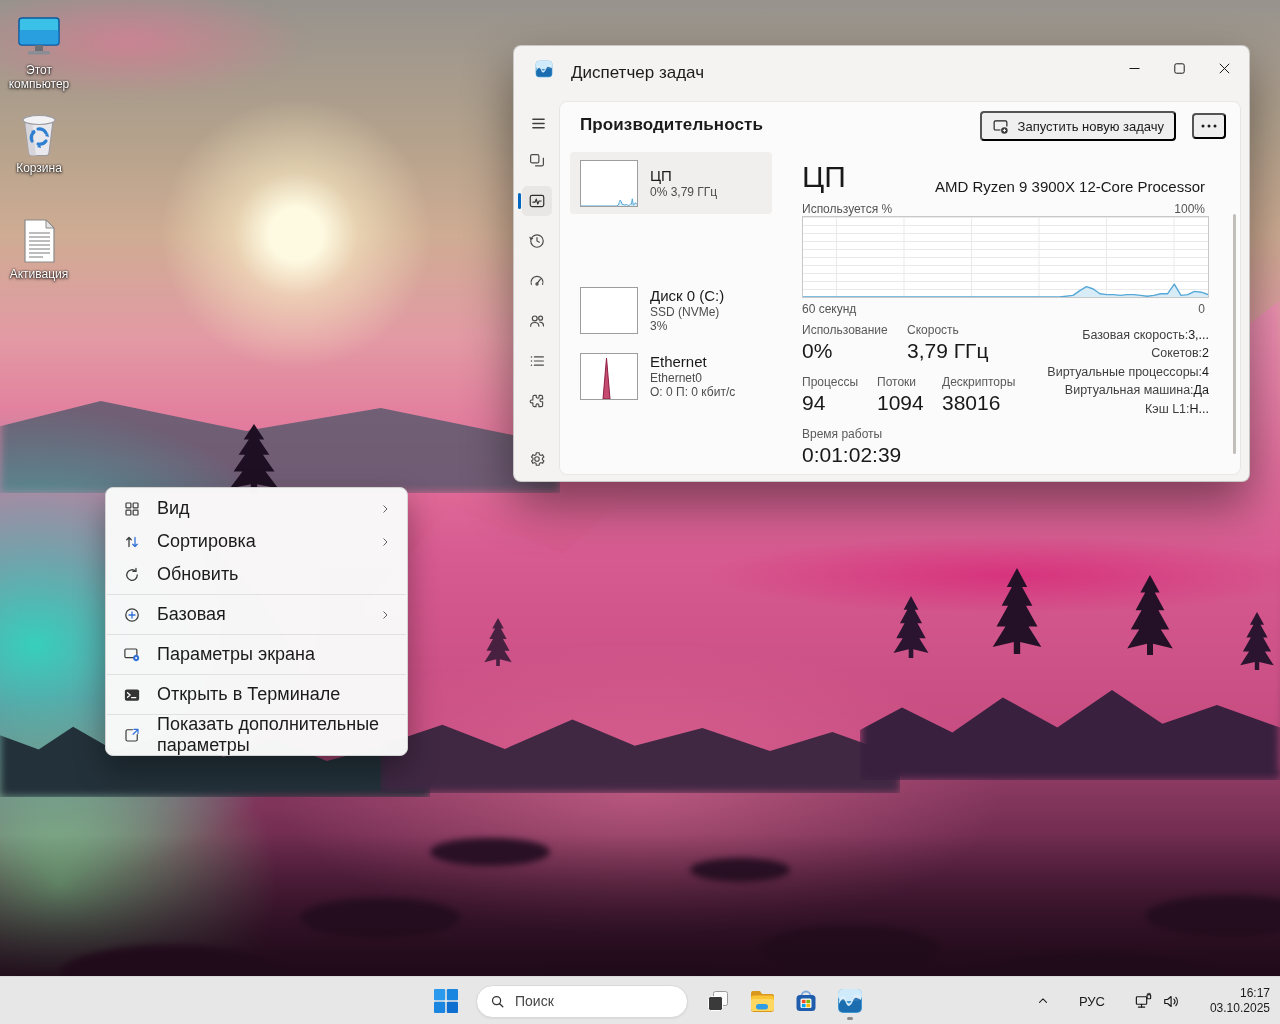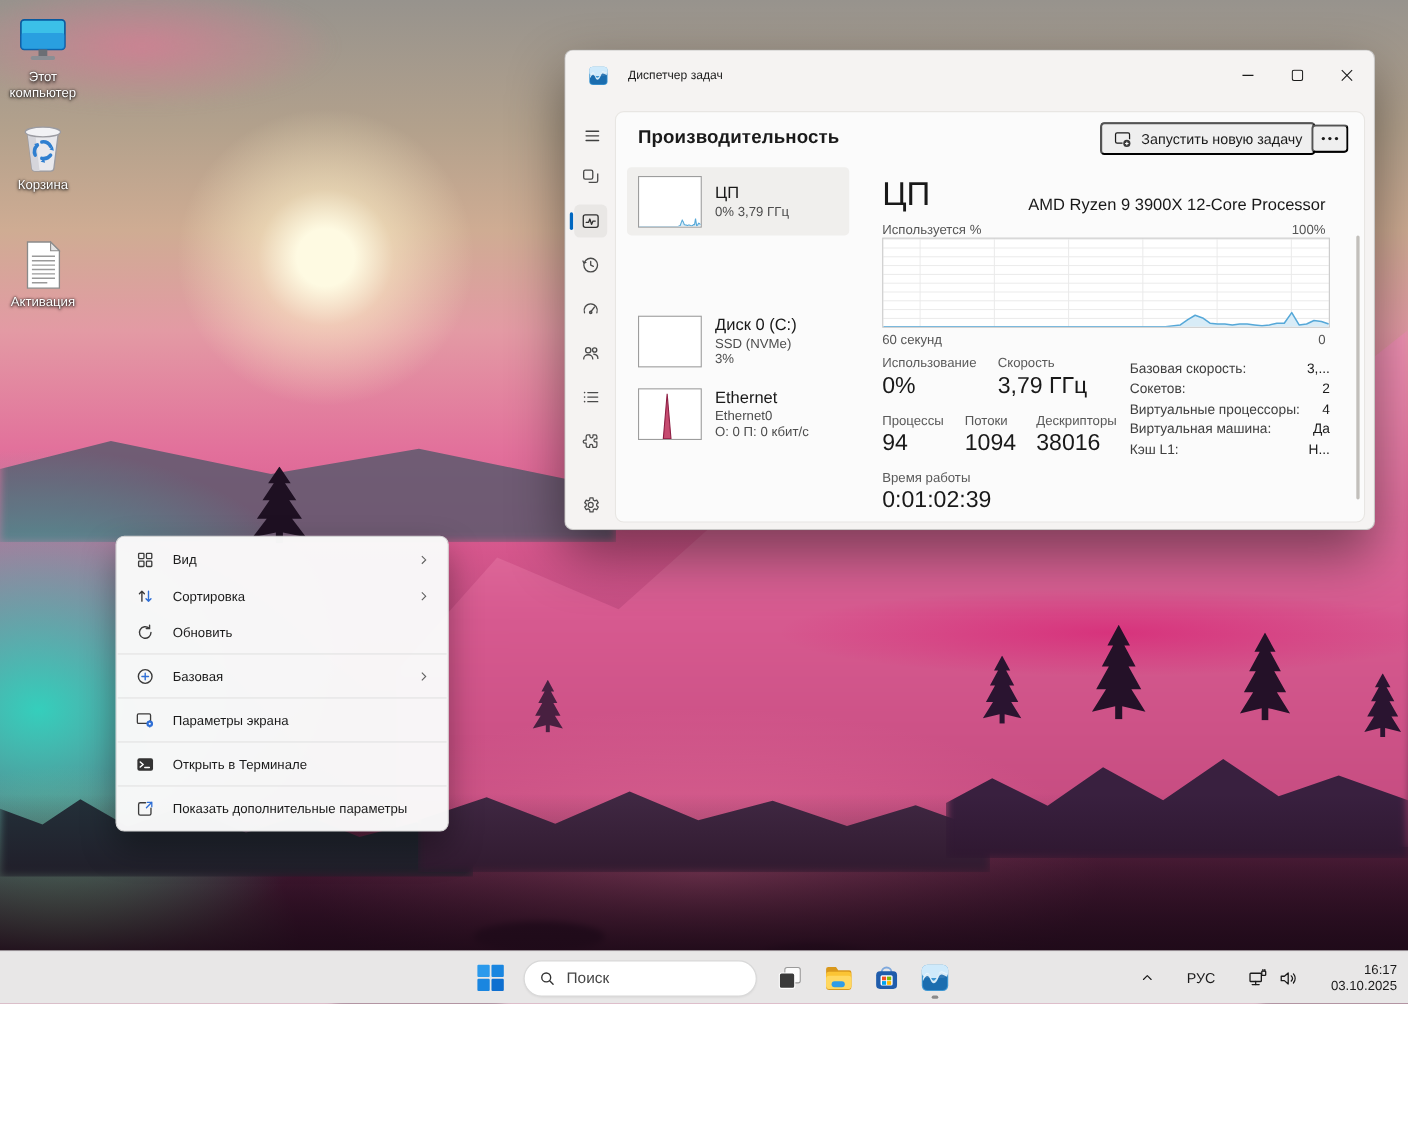--- a/index.html
+++ b/index.html
@@ -1,18 +1,18 @@
 <!DOCTYPE html>
 <html><head>
 <meta charset="utf-8">
 <style>
   *{margin:0;padding:0;box-sizing:border-box}
   html,body{width:1280px;height:1024px;overflow:hidden}
   body{font-family:"Liberation Sans","DejaVu Sans",sans-serif;-webkit-font-smoothing:antialiased}
-  .screen{position:relative;width:1280px;height:912px;overflow:hidden;background:#be185d}
+  .screen{position:relative;width:1280px;height:1024px;overflow:hidden;background:#be185d}
 
   
   .wp,.wp *{position:absolute}
   .wp{inset:0}
   .wp-base{inset:0;background:linear-gradient(180deg,#97938d 0%,#b3a18c 13%,#cfac93 23%,#e39aa4 33%,#e2709b 45%,#d5568c 55%,#bb4a7e 65%,#8c3a62 76%,#5d2343 86%,#3c1430 94%,#2d0f22 100%)}
   .wp-sun{inset:0;background:radial-gradient(circle at 296px 234px,#fefae2 0 26px,rgba(252,240,200,.55) 62px,rgba(240,200,170,0) 135px)}
   .wp-cloud{left:-60px;top:-30px;width:420px;height:160px;background:radial-gradient(ellipse 60% 50% at 45% 45%,rgba(214,125,148,.8),transparent 70%);filter:blur(6px)}
   .wp-mtn-right{left:360px;top:300px;right:0;height:470px;background:linear-gradient(180deg,#f093b4,#d75a90 55%,#c34a7e);clip-path:polygon(0 66%,10% 44%,22% 54%,38% 26%,54% 38%,68% 12%,82% 28%,100% 0,100% 100%,0 100%);filter:blur(3px)}
   .wp-mtn-slate{left:0;top:378px;width:560px;height:115px;background:#5c5a6e;opacity:.85;clip-path:polygon(0 42%,18% 20%,44% 46%,68% 26%,100% 58%,100% 100%,0 100%);filter:blur(4px)}
   .wp-teal{inset:0;background:radial-gradient(ellipse 430px 340px at 35px 645px,rgba(47,214,192,.95),rgba(47,214,192,0) 70%)}
@@ -27,31 +27,31 @@
   .rock{background:#2b1126;border-radius:50%;filter:blur(3px)}
   .wp-bottom{left:0;right:0;bottom:0;height:190px;background:linear-gradient(180deg,rgba(30,10,24,0),#1e0a18 80%)}
 
   
   .dicon{position:absolute;width:78px;text-align:center;cursor:default}
   .dicon .ic{height:50px;display:flex;align-items:flex-end;justify-content:center}
   .dicon .lbl{margin-top:3px;font-size:12px;line-height:14px;color:#fff;text-shadow:0 1px 3px rgba(0,0,0,.95),0 0 2px rgba(0,0,0,.85)}
 
   
   .tm{position:absolute;left:513px;top:45px;width:737px;height:437px;background:#f5f3f2;border:1px solid rgba(0,0,0,.18);border-radius:8px;box-shadow:0 22px 50px rgba(0,0,0,.45);overflow:hidden}
-  .tm-title{position:absolute;left:57px;top:17px;font-size:11px;color:#1c1c1c}
+  .tm-title{position:absolute;left:57px;top:17px;font-size:17px;color:#1c1c1c}
   .tm-appicon{position:absolute;left:21px;top:14px}
   .tm-controls{position:absolute;right:2px;top:0;display:flex}
   .tm-cbtn{width:45px;height:44px;display:flex;align-items:center;justify-content:center;color:#1a1a1a;background:transparent;border:0}
   .tm-nav-hamburger{position:absolute;left:9px;top:62px;width:30px;height:30px;display:flex;align-items:center;justify-content:center;color:#3f3f3f}
   .nav-btn{position:absolute;left:8px;width:30px;height:30px;display:flex;align-items:center;justify-content:center;border-radius:5px;color:#4a4a4a}
   .nav-btn.sel{background:#e9e7e5}
   .nav-accent{position:absolute;left:4px;top:147px;width:3px;height:16px;border-radius:2px;background:#0067c0}
   .tm-card{position:absolute;left:45px;top:55px;right:8px;bottom:6px;background:#fbfbfb;border:1px solid #e8e6e3;border-radius:8px}
   .card-title{position:absolute;left:20px;top:13px;font-size:17px;font-weight:700;color:#1a1a1a;letter-spacing:.1px}
-  .run-task{position:absolute;right:44px;top:9px;height:30px;display:flex;align-items:center;gap:9px;padding:0 10px;font-size:13px;color:#1b1b1b;border-radius:4px}
+  .run-task{position:absolute;right:64px;top:9px;height:30px;display:flex;align-items:center;gap:9px;padding:0 10px;font-size:13px;color:#1b1b1b;border-radius:4px}
   .more-btn{position:absolute;right:14px;top:11px;width:34px;height:26px;display:flex;align-items:center;justify-content:center;color:#1b1b1b;border-radius:4px}
   .tm-scroll{position:absolute;right:4px;top:112px;bottom:20px;width:3px;background:#c2bfbb;border-radius:2px}
 
   
   .perf-item{position:absolute;left:10px;width:202px;display:flex;align-items:center;border-radius:4px}
   .perf-item.sel{background:#f0efed}
   .mini-box{flex:none;width:58px;height:47px;margin-left:10px;background:#fff;border:1px solid #9d9d9d;position:relative;overflow:hidden}
   .mini-text{margin-left:12px}
   .mini-title{font-size:15px;color:#191919;line-height:18px}
   .mini-sub{font-size:12px;color:#4d4d4d;line-height:14.5px}
@@ -59,27 +59,27 @@
 
   
   .det{position:absolute;inset:0;font-size:12px;color:#555}
   .det-abs{position:absolute}
   .det-heading{font-size:30px;color:#191919;font-weight:400}
   .det-cpu{font-size:15px;color:#191919}
   .chart-box{left:242px;top:114px;width:407px;height:82px;border:1px solid #c8c8c8;background-color:#fff;background-image:linear-gradient(to right,#eaeaea 1px,transparent 1px),linear-gradient(to bottom,#eaeaea 1px,transparent 1px);background-size:67.5px 100%,100% 8px;background-position:33px 0,0 0}
   .stat-label{font-size:12px;color:#5a5a5a}
   .stat-value{font-size:21px;color:#191919}
   .info-col{left:467px;top:224px;width:182px}
-  .info-row{display:flex;justify-content:space-between;font-size:12.5px;line-height:18.4px}
+  .info-row{display:flex;justify-content:flex-end;font-size:12.5px;line-height:18.4px}
   .info-row .il{color:#3f3f3f}
   .info-row .iv{color:#1b1b1b}
 
   
   .cmenu{position:absolute;left:105px;top:487px;width:303px;background:rgba(249,249,249,.98);border:1px solid #d4d4d4;border-radius:8px;box-shadow:0 14px 30px rgba(0,0,0,.35);padding:4px 0}
-  .cm-item{height:33px;display:flex;align-items:center;padding:0 12px;margin:0 4px;font-size:12px;color:#1b1b1b;border-radius:4px}
+  .cm-item{height:33px;display:flex;align-items:center;padding:0 12px;margin:0 4px;font-size:18px;color:#1b1b1b;border-radius:4px}
   .cm-ic{width:20px;height:20px;margin-right:15px;flex:none;display:flex;align-items:center;justify-content:center}
   .cm-chev{margin-left:auto;color:#606060;display:flex}
   .cm-sep{height:1px;background:#e1e1e1;margin:3px 1px}
 
   
   .taskbar{position:absolute;left:0;bottom:0;width:1280px;height:48px;background:rgba(238,238,238,.97);border-top:1px solid rgba(0,0,0,.05)}
   .tb-center{position:absolute;left:424px;top:0;height:48px;display:flex;align-items:center}
   .tb-btn{width:40px;height:40px;margin:0 2px;display:flex;align-items:center;justify-content:center;border-radius:5px;position:relative}
   .tb-search{width:212px;height:33px;margin:0 8px;border-radius:17px;background:#fff;border:1px solid #d8d8d8;box-shadow:0 1px 2px rgba(0,0,0,.06);display:flex;align-items:center;gap:10px;padding:0 13px;font-size:14px;color:#454545}
   .run-dot{position:absolute;bottom:1px;left:50%;transform:translateX(-50%);width:6px;height:3px;border-radius:2px;background:#8a8a8a}

